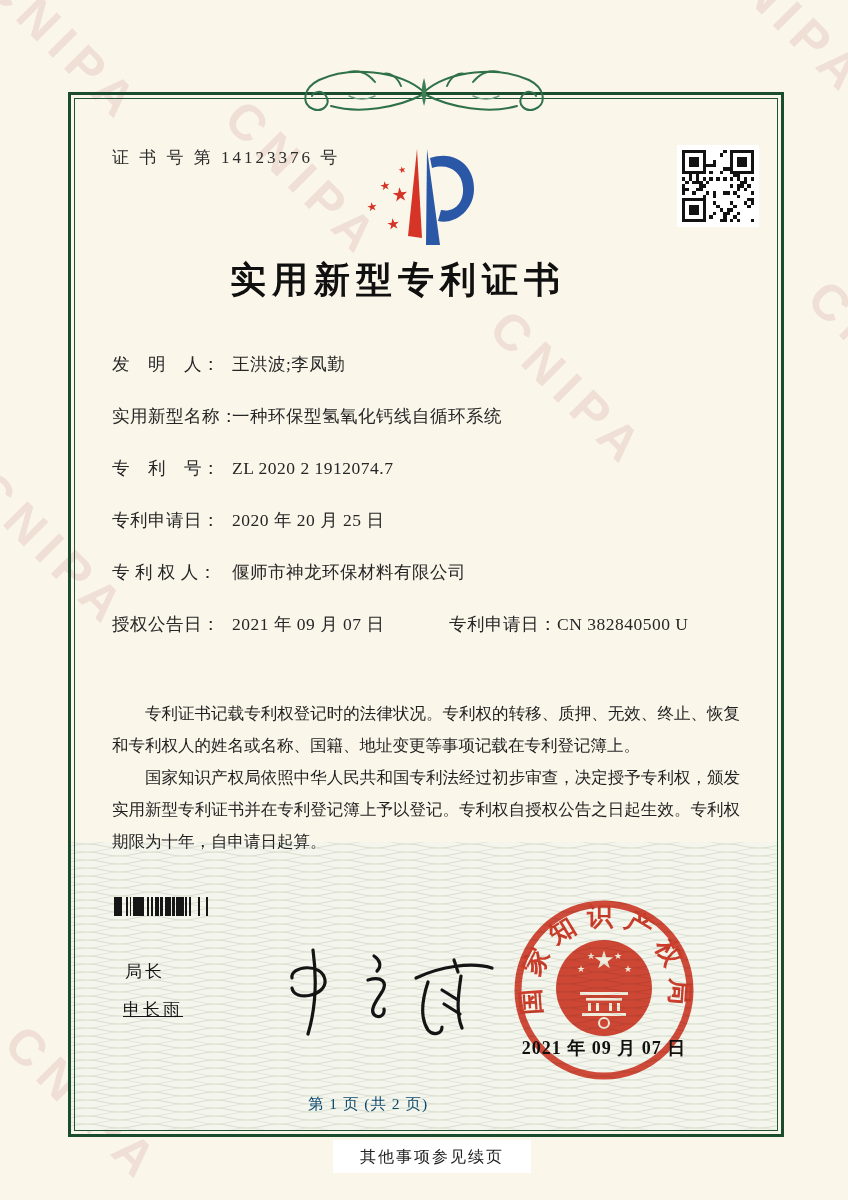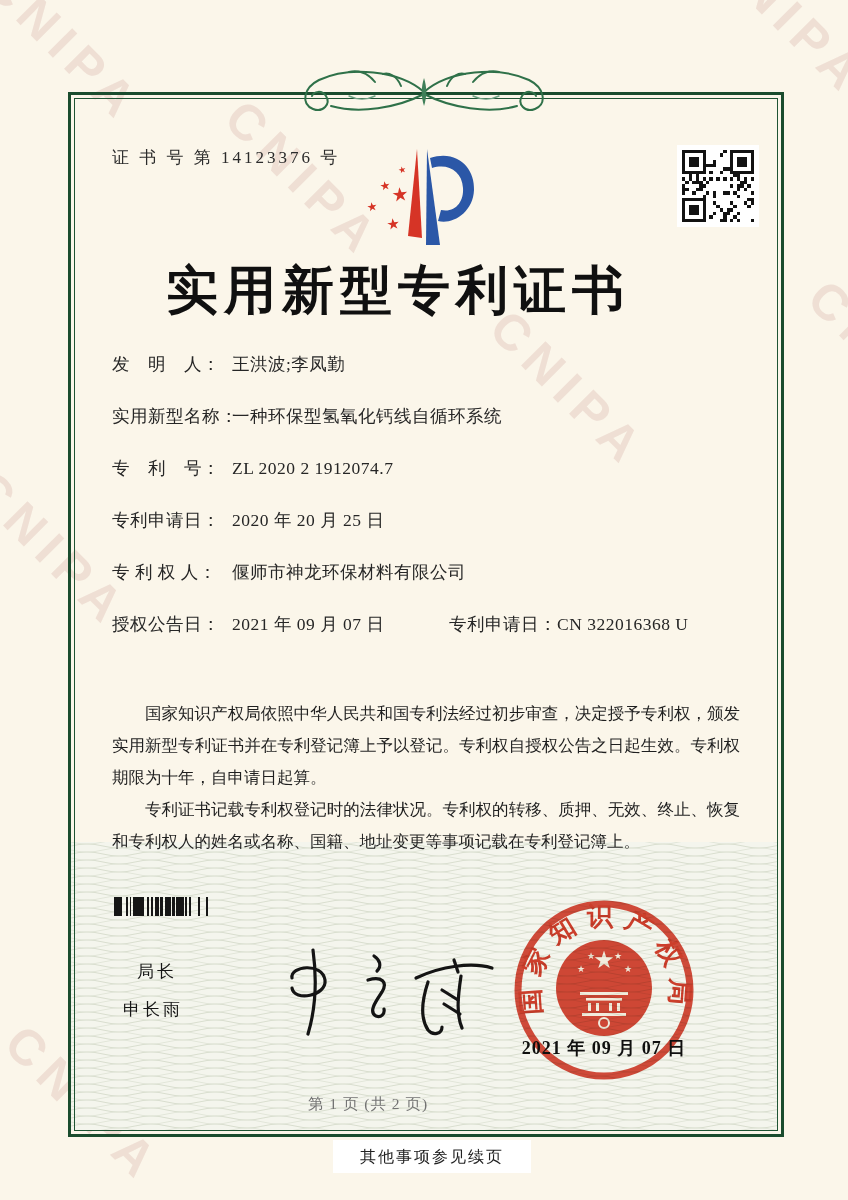--- a/index.html
+++ b/index.html
@@ -17,50 +17,50 @@
   
   .certno{position:absolute;left:112px;top:146px;z-index:3;font-size:17px;letter-spacing:3px;color:#2b2b2b;}
   .logo{position:absolute;left:352px;top:142px;z-index:3;}
   .qr{position:absolute;left:677px;top:145px;width:82px;height:82px;background:#fff;z-index:3;
       display:flex;align-items:center;justify-content:center;}
   .qrgrid{display:grid;grid-template-columns:repeat(21,1fr);grid-template-rows:repeat(21,1fr);
           width:72px;height:72px;}
   .qc{background:transparent;}
   .qc.on{background:#121212;}
   .title{position:absolute;left:68px;width:660px;top:256px;z-index:3;text-align:center;
-         font-size:52px;font-weight:600;letter-spacing:6px;color:#101010;}
+         font-size:36px;font-weight:600;letter-spacing:6px;color:#101010;}
   
   .fields{position:absolute;left:112px;top:352px;width:640px;z-index:3;}
   .row{position:relative;height:25px;line-height:25px;margin-bottom:27px;font-size:17.5px;
        white-space:nowrap;color:#262626;letter-spacing:.5px;}
   .row .lb{display:inline-block;width:120px;}
   .row .pair2{position:absolute;left:337px;top:0;}
   
   .paras{position:absolute;left:112px;top:698px;width:628px;z-index:3;}
   .paras p{margin:0;text-indent:2em;font-size:16.5px;line-height:32px;text-align:justify;color:#1f1f1f;}
   
   .waves{position:absolute;left:71px;top:842px;z-index:2;}
   
   .barcode{position:absolute;left:114px;top:897px;width:226px;height:19px;z-index:3;
            display:flex;align-items:stretch;}
   .barcode i{display:block;background:#161616;height:100%;}
   
-  .signer-title{position:absolute;left:137px;top:960px;z-index:3;
+  .signer-title{position:absolute;left:125px;top:960px;z-index:3;
      font:400 17px "Liberation Sans","DejaVu Sans",sans-serif;letter-spacing:3px;color:#161616;}
   .signer-name{position:absolute;left:123px;top:998px;z-index:3;
-     font:400 17px "Liberation Sans","DejaVu Sans",sans-serif;letter-spacing:3px;color:#161616;}
+     font:400 17px "Liberation Sans","DejaVu Sans",sans-serif;letter-spacing:3px;color:#161616;text-decoration:underline;}
   .signature{position:absolute;left:256px;top:938px;z-index:3;}
   
   .seal{position:absolute;left:510px;top:896px;width:188px;height:188px;z-index:3;
         mix-blend-mode:multiply;}
   .seal-date{position:absolute;left:0;right:0;top:140px;text-align:center;z-index:4;
         font-size:18px;font-weight:600;letter-spacing:1px;color:#101010;}
   
   .pagenum{position:absolute;left:68px;width:600px;top:1094px;z-index:3;text-align:center;
-        font-size:15.5px;letter-spacing:1px;color:#737373;}
+        font-size:15.5px;letter-spacing:1px;color:#0c4a6e;}
   .note{position:absolute;left:333px;top:1140px;width:198px;height:33px;line-height:33px;z-index:3;
         background:#ffffff;text-align:center;font-size:16px;letter-spacing:2px;color:#222;}
 </style>
 </head>
 <body>
 
 <div class="page">
 
   <span class="wm" style="left:-35px;top:15px">CNIPA</span>
   <span class="wm" style="left:690px;top:-12px">CNIPA</span>
@@ -560,28 +560,28 @@
     </div>
     <div class="row">
       <span class="lb">专利申请日：</span><span>2020 年 20 月 25 日</span>
     </div>
     <div class="row">
       <span class="lb">专 利 权 人：</span><span>偃师市神龙环保材料有限公司</span>
     </div>
     <div class="row">
       <span class="lb">授权公告日：</span><span>2021 年 09 月 07 日</span>
       <span class="pair2">
-        <span>专利申请日：</span><span>CN 322016368 U</span>
+        <span>专利申请日：</span><span>CN 382840500 U</span>
       </span>
     </div>
   </div>
 
   <div class="paras">
+    <p>专利证书记载专利权登记时的法律状况。专利权的转移、质押、无效、终止、恢复和专利权人的姓名或名称、国籍、地址变更等事项记载在专利登记簿上。</p>
     <p>国家知识产权局依照中华人民共和国专利法经过初步审查，决定授予专利权，颁发实用新型专利证书并在专利登记簿上予以登记。专利权自授权公告之日起生效。专利权期限为十年，自申请日起算。</p>
-    <p>专利证书记载专利权登记时的法律状况。专利权的转移、质押、无效、终止、恢复和专利权人的姓名或名称、国籍、地址变更等事项记载在专利登记簿上。</p>
   </div>
 
   <svg class="waves" width="707" height="288">
     <defs>
       <pattern id="wv" width="64" height="8" patternUnits="userSpaceOnUse">
         <path d="M0,4 Q16,0 32,4 T64,4" fill="none" stroke="#d9decf" stroke-width="1.1"></path>
       </pattern>
       <pattern id="wv2" width="64" height="8" patternUnits="userSpaceOnUse" patternTransform="translate(32,4)">
         <path d="M0,4 Q16,0 32,4 T64,4" fill="none" stroke="#e2e6d9" stroke-width="1"></path>
       </pattern>

